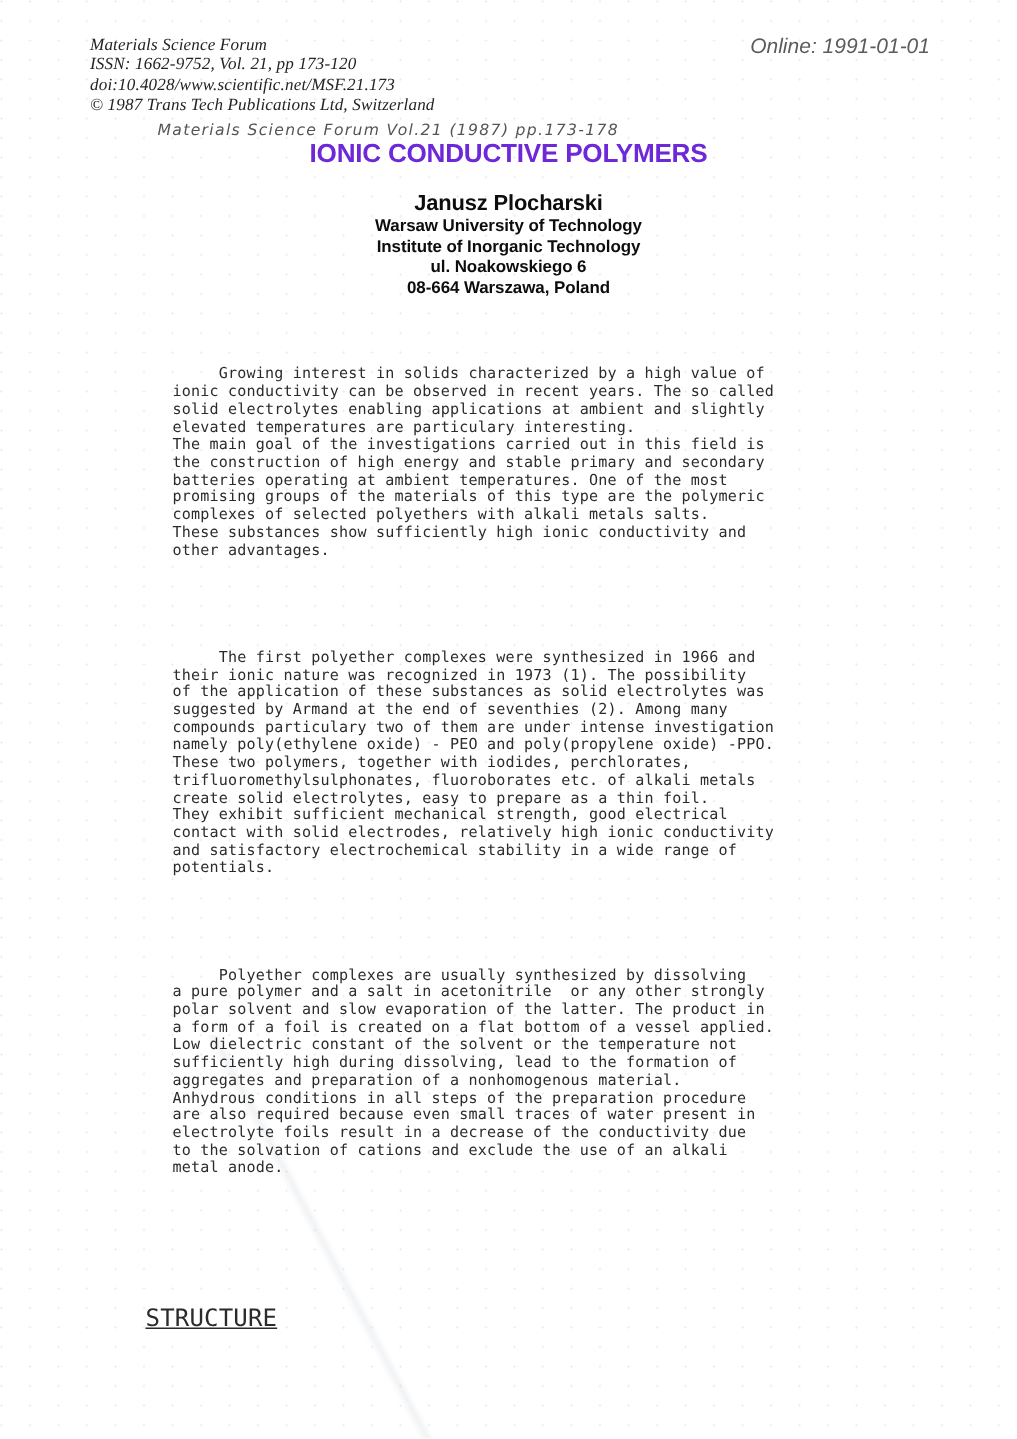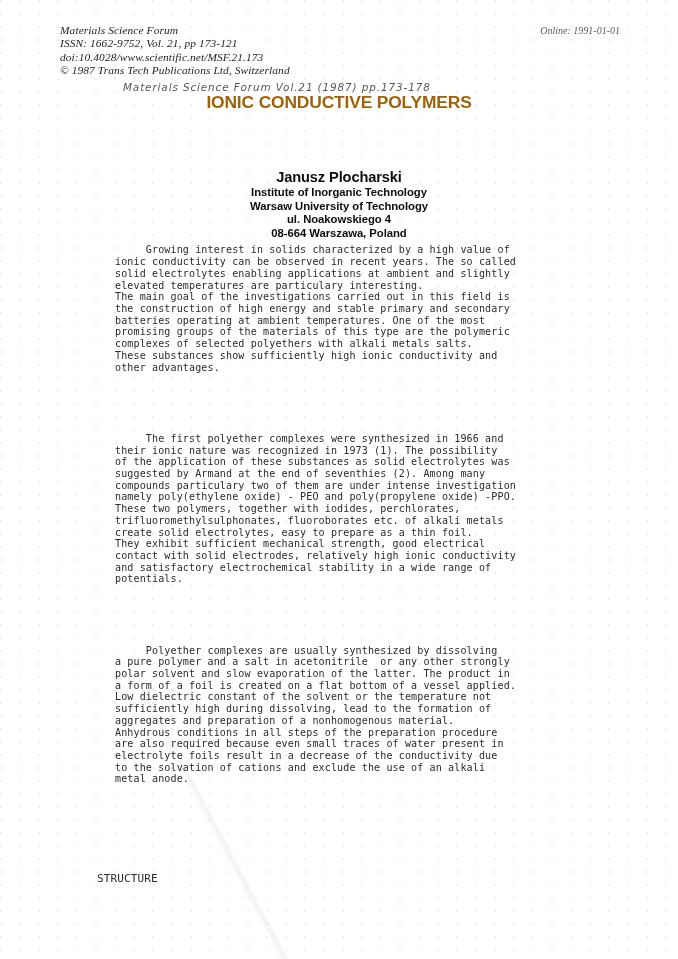--- a/index.html
+++ b/index.html
@@ -57,69 +57,68 @@
     font-size: 11.4px;
     line-height: 13.4px;
     color: #242424;
     white-space: nowrap;
     letter-spacing: 0.1px;
   }
   .pub-online {
     position: absolute;
     right: 0;
     top: 0;
-    font-family: Liberation Serif, serif;
+    font-family: Liberation Sans, sans-serif;
     font-style: italic;
-    font-size: 10px;
+    font-size: 14px;
     line-height: 13.4px;
     color: #5c5c5c;
     white-space: nowrap;
   }
   .scan-running-head {
     margin-top: 3px;
-    margin-left: 63px;
+    margin-left: 45px;
     font-family: "DejaVu Sans", sans-serif;
     font-style: italic;
     font-size: 10.4px;
     letter-spacing: 0.9px;
     color: #3d3d3d;
     white-space: nowrap;
     opacity: 0.88;
   }
 
   
   .doc-title {
     position: absolute;
     top: 92px;
     left: 0;
     width: 678px;
     text-align: center;
     font-family: "Liberation Sans", sans-serif;
     font-weight: bold;
     font-size: 17.4px;
     letter-spacing: -0.15px;
-    color: #a16207;
+    color: #6d28d9;
   }
 
   
   .author-block {
     position: absolute;
     top: 127px;
     left: 0;
     width: 678px;
     text-align: center;
     font-family: "Liberation Sans", sans-serif;
     color: #0d0d0d;
   }
   .author-name {
     font-weight: bold;
     font-size: 14.6px;
     line-height: 18px;
     letter-spacing: -0.1px;
-    margin-top: 41px;
   }
   .affil {
     font-weight: bold;
     font-size: 11.3px;
     line-height: 13.6px;
     letter-spacing: -0.05px;
   }
 
   
   .body-text {
@@ -132,24 +131,25 @@
     line-height: 11.72px;
     color: #2b2b2b;
     white-space: pre-wrap;
     letter-spacing: 0.12px;
   }
   .para { margin: 18px; white-space: pre-wrap; }
   .gap { height: 11.7px; }
 
   .sec-head {
     font-family: "DejaVu Sans Mono", "Liberation Mono", monospace;
-    font-size: 11px;
+    font-size: 16px;
     line-height: 11.72px;
     letter-spacing: 0.12px;
     color: #2b2b2b;
+    text-decoration: underline;
   }
 
   
   .formula-block {
     position: relative;
     font-family: "DejaVu Sans Mono", "Liberation Mono", monospace;
     font-size: 10.05px;
     line-height: 11.72px;
     color: #2b2b2b;
   }
@@ -166,34 +166,34 @@
   .tail { white-space: pre; }
 </style>
 </head>
 <body>
 
 <div class="page">
   <div class="content">
 
     <div class="pub-header">
       <div class="pub-line">Materials Science Forum</div>
-      <div class="pub-line">ISSN: 1662-9752, Vol. 21, pp 173-121</div>
+      <div class="pub-line">ISSN: 1662-9752, Vol. 21, pp 173-120</div>
       <div class="pub-line">doi:10.4028/www.scientific.net/MSF.21.173</div>
       <div class="pub-line">© 1987 Trans Tech Publications Ltd, Switzerland</div>
       <div class="scan-running-head">Materials  Science  Forum  Vol.21  (1987)  pp.173-178</div>
       <div class="pub-online">Online: 1991-01-01</div>
     </div>
 
     <div class="doc-title">IONIC CONDUCTIVE POLYMERS</div>
 
     <div class="author-block">
       <div class="author-name">Janusz Plocharski</div>
+      <div class="affil">Warsaw University of Technology</div>
       <div class="affil">Institute of Inorganic Technology</div>
-      <div class="affil">Warsaw University of Technology</div>
-      <div class="affil">ul. Noakowskiego 4</div>
+      <div class="affil">ul. Noakowskiego 6</div>
       <div class="affil">08-664 Warszawa, Poland</div>
     </div>
 
     <div class="body-text">
       <div class="para">     Growing interest in solids characterized by a high value of
 ionic conductivity can be observed in recent years. The so called
 solid electrolytes enabling applications at ambient and slightly
 elevated temperatures are particulary interesting.
 The main goal of the investigations carried out in this field is
 the construction of high energy and stable primary and secondary

